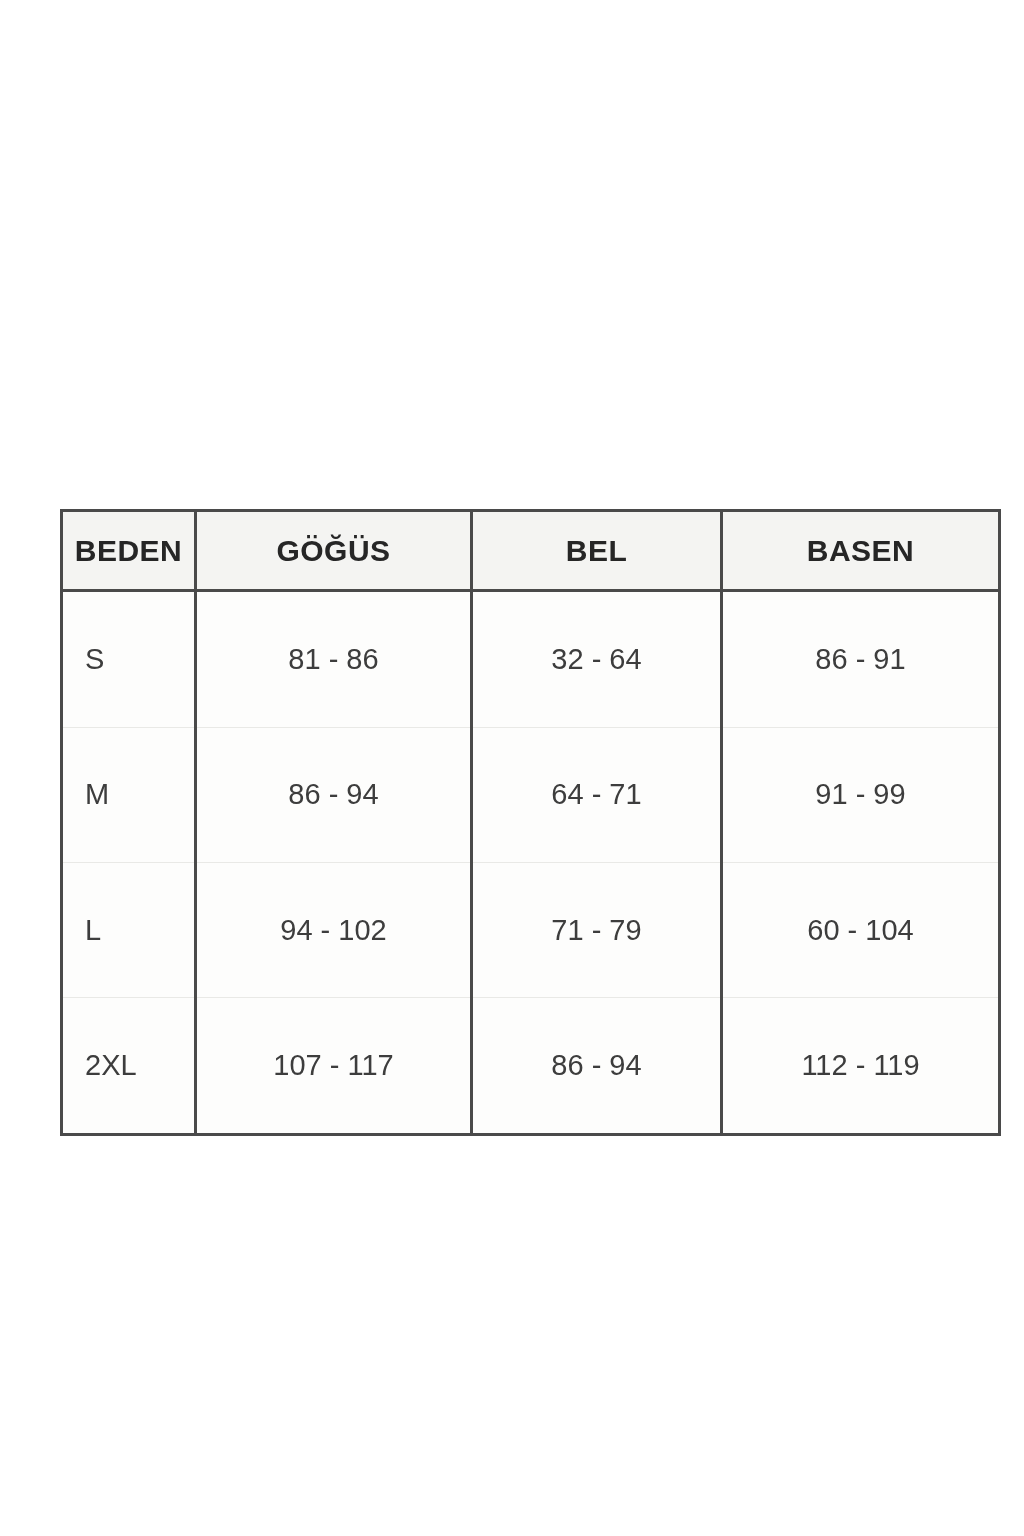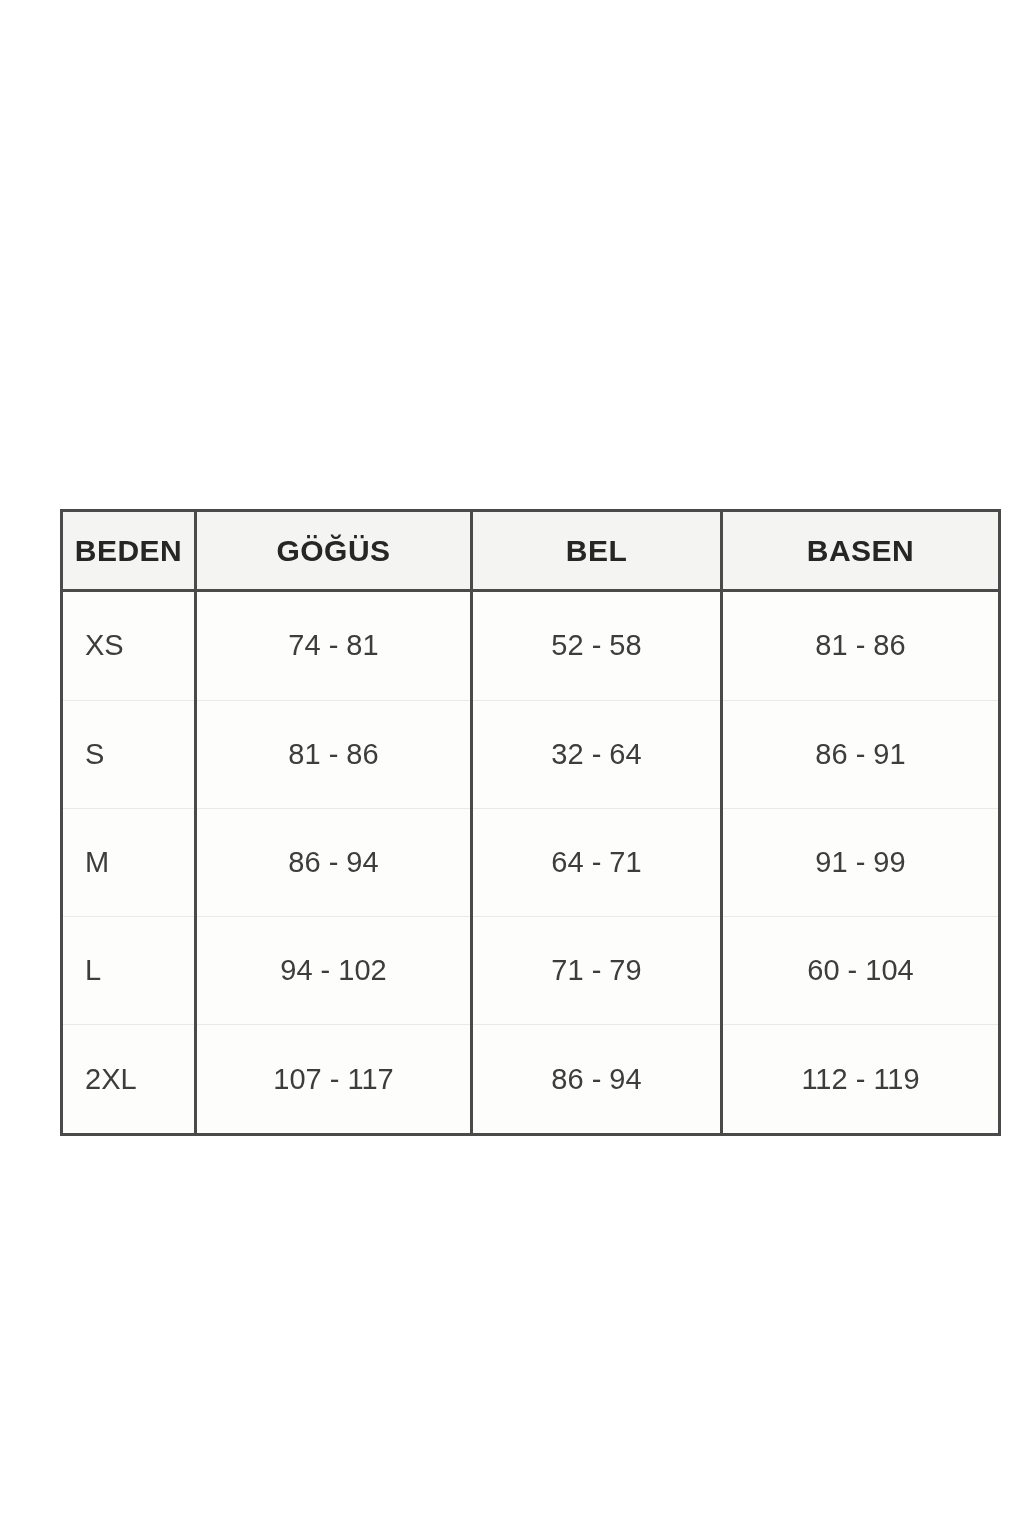--- a/index.html
+++ b/index.html
@@ -80,26 +80,20 @@
     <thead>
       <tr>
         <th>BEDEN</th>
         <th>GÖĞÜS</th>
         <th>BEL</th>
         <th>BASEN</th>
       </tr>
     </thead>
     <tbody>
       <tr>
-        <td class="size-label">XS</td>
-        <td>74 - 81</td>
-        <td>52 - 58</td>
-        <td>81 - 86</td>
-      </tr>
-      <tr>
         <td class="size-label">S</td>
         <td>81 - 86</td>
         <td>32 - 64</td>
         <td>86 - 91</td>
       </tr>
       <tr>
         <td class="size-label">M</td>
         <td>86 - 94</td>
         <td>64 - 71</td>
         <td>91 - 99</td>

